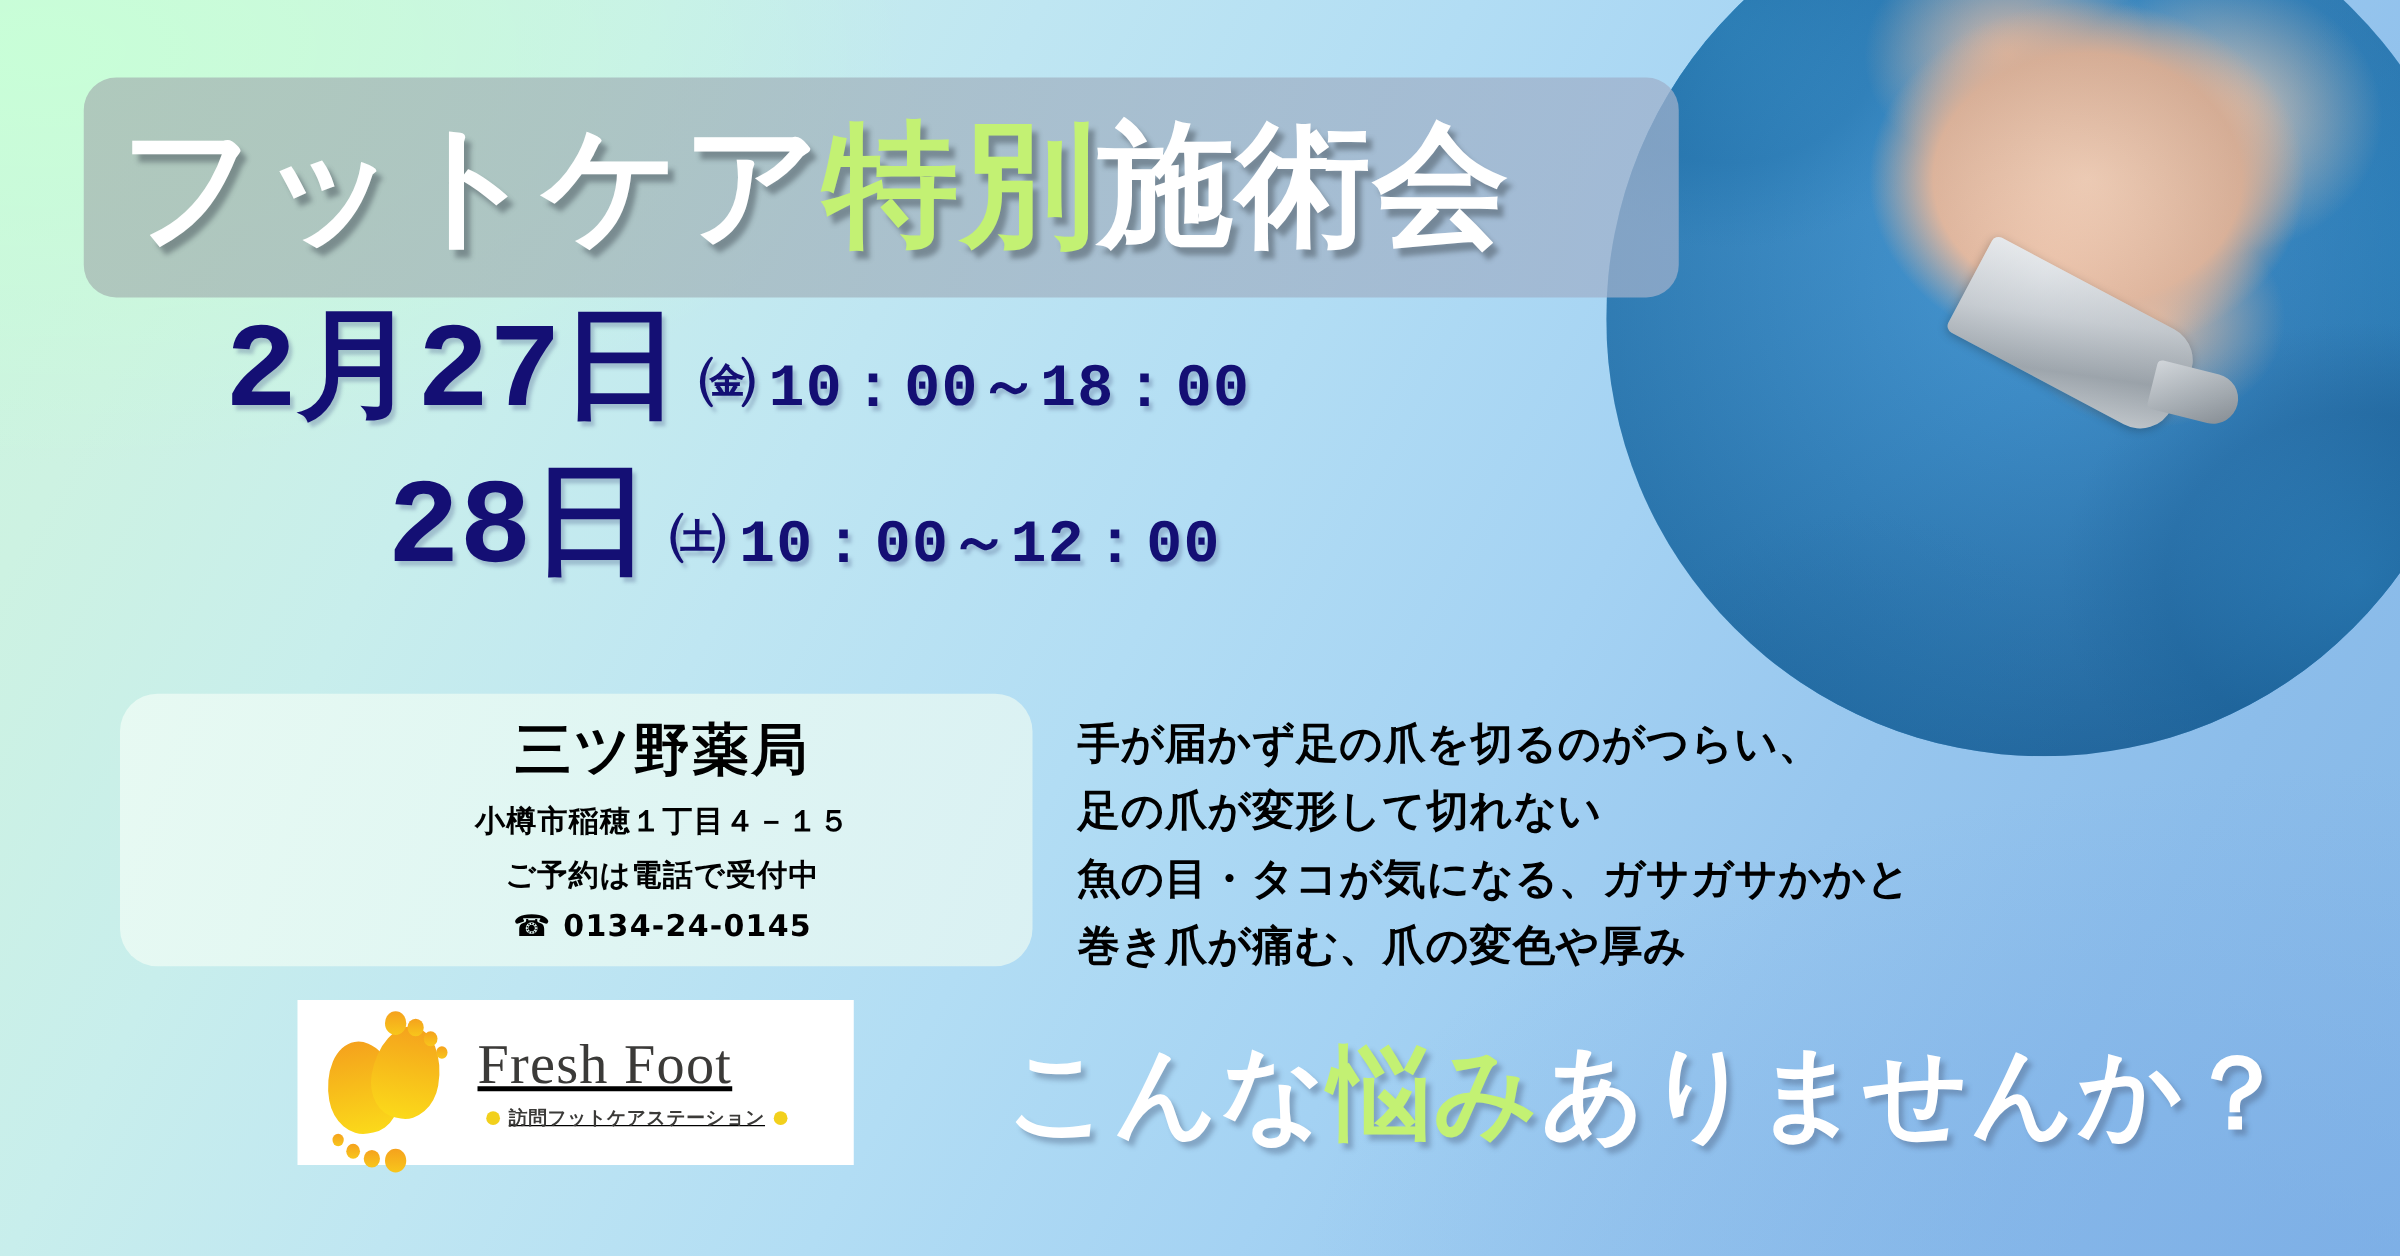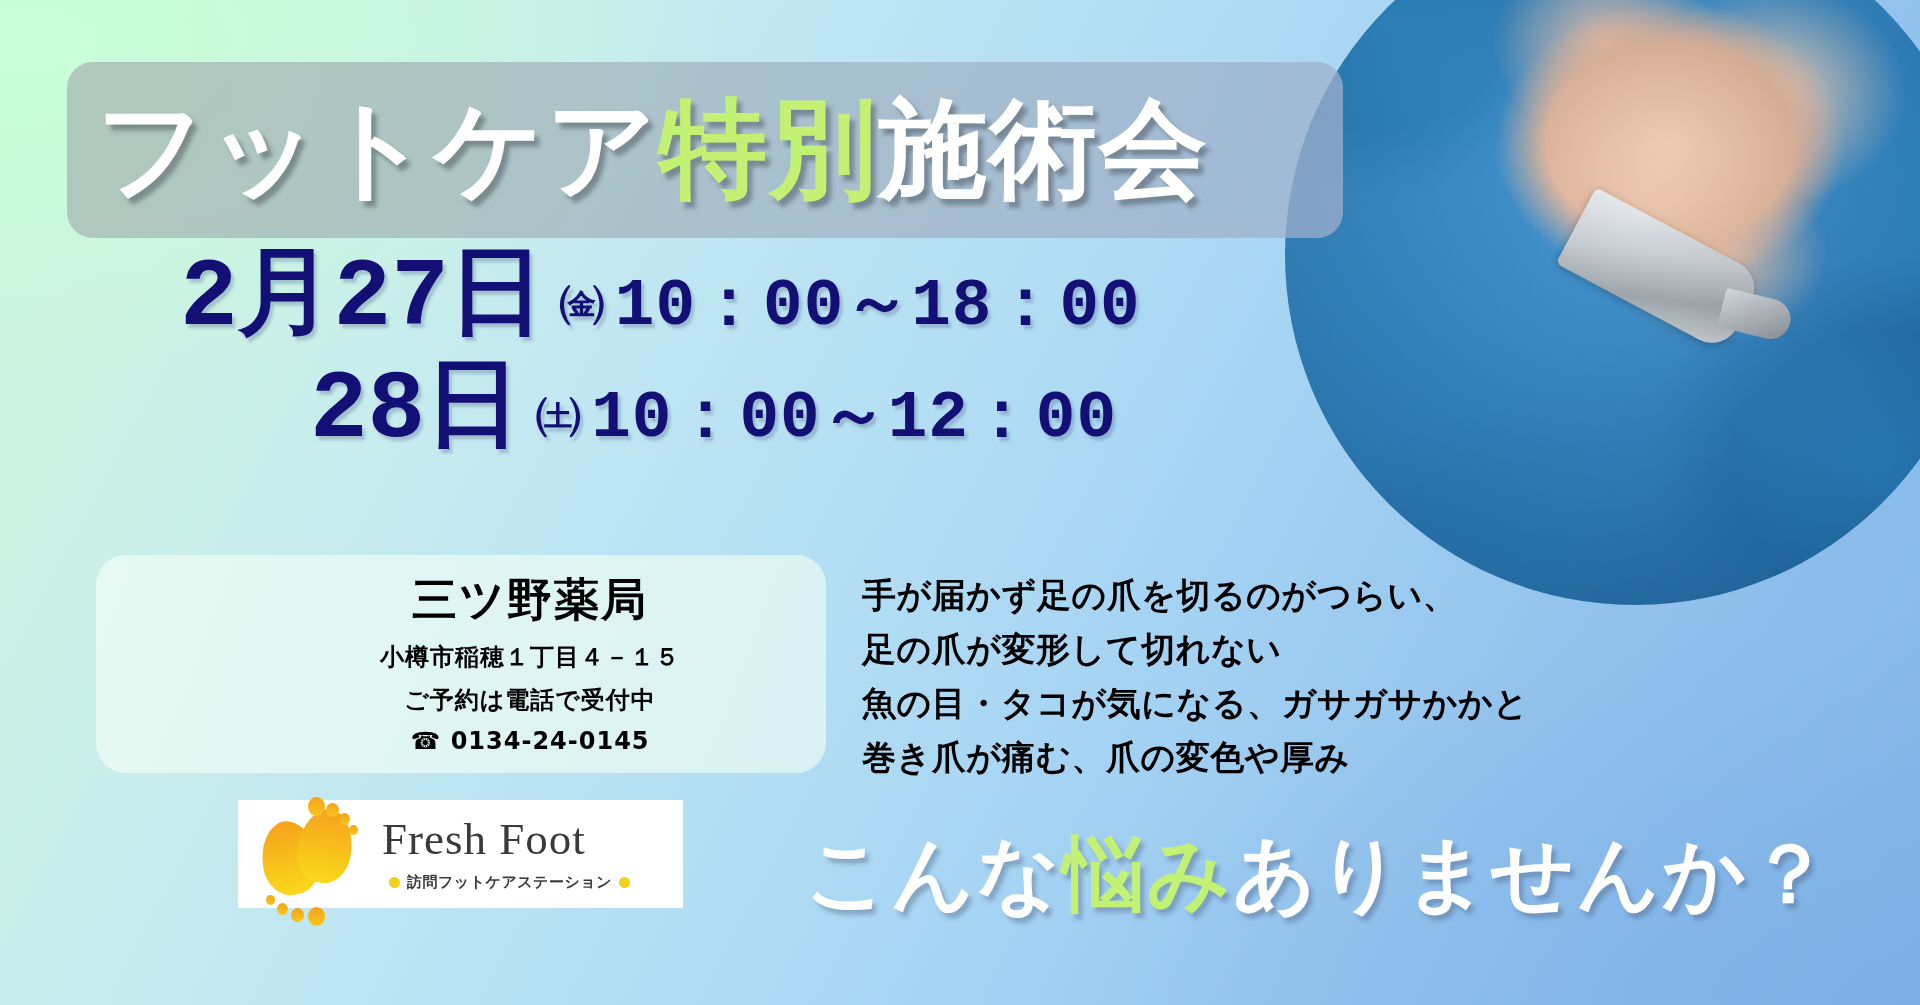--- a/index.html
+++ b/index.html
@@ -128,35 +128,35 @@
     color: #140f74;
     font-family: Liberation Mono, monospace;
     text-shadow: 3px 4px 3px rgba(90,110,150,0.35);
   }
   .date-row {
     display: flex;
     align-items: baseline;
     white-space: nowrap;
   }
   .date-row.r1 { padding-left: 0px; }
-  .date-row.r2 { padding-left: 130px; margin-top: 10px; }
+  .date-row.r2 { padding-left: 130px; margin-top: 23px; }
   .date-big {
     font-size: 96px;
     font-weight: 700;
     line-height: 1.06;
   }
   .date-dow {
     font-size: 46px;
     font-weight: 700;
     margin: 0 10px 0 14px;
     position: relative;
     top: -6px;
   }
   .date-time {
-    font-size: 66px;
+    font-size: 48px;
     font-weight: 700;
     letter-spacing: 1px;
   }
 
   
   .pharm-card {
     position: absolute;
     left: 96px;
     top: 555px;
     width: 730px;
@@ -188,24 +188,25 @@
     letter-spacing: 1px;
     margin-top: 11px;
   }
 
   
   .logo-box {
     position: absolute;
     left: 238px;
     top: 800px;
     width: 445px;
-    height: 108px;
+    height: 132px;
     background: #ffffff;
     display: flex;
     align-items: center;
+    text-decoration: underline;
   }
   .logo-mark {
     position: relative;
     width: 118px;
     height: 118px;
     margin-left: 12px;
     flex: 0 0 auto;
   }
   .foot-big {
     position: absolute;

